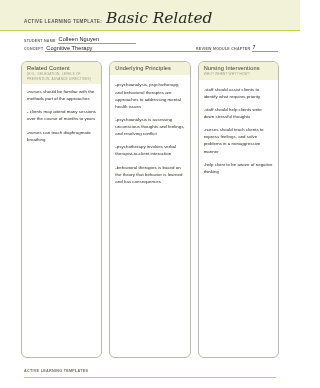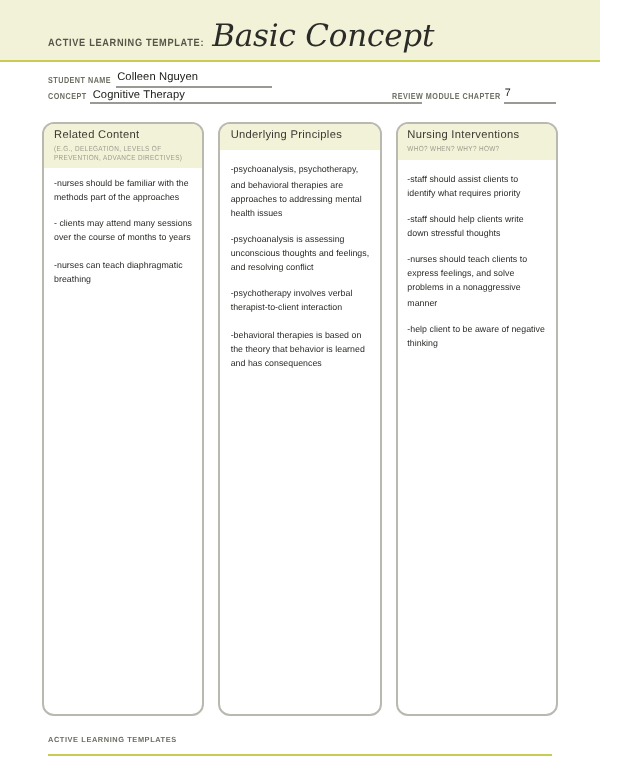--- a/index.html
+++ b/index.html
@@ -184,21 +184,21 @@
     transform: scaleY(1.15);
     transform-origin: bottom left;
   }
 </style>
 </head>
 <body>
 
 <div class="header-band">
   <div class="header-inner">
     <span class="alt-label">ACTIVE LEARNING TEMPLATE:</span>
-    <span class="doc-title">Basic Concept</span>
+    <span class="doc-title">Basic Related</span>
   </div>
 </div>
 
 <div class="meta">
 
   <div class="meta-row r1">
     <span class="meta-label">STUDENT NAME</span>
     <span class="meta-line w1">
       <span class="meta-value">Colleen Nguyen</span>
     </span>

